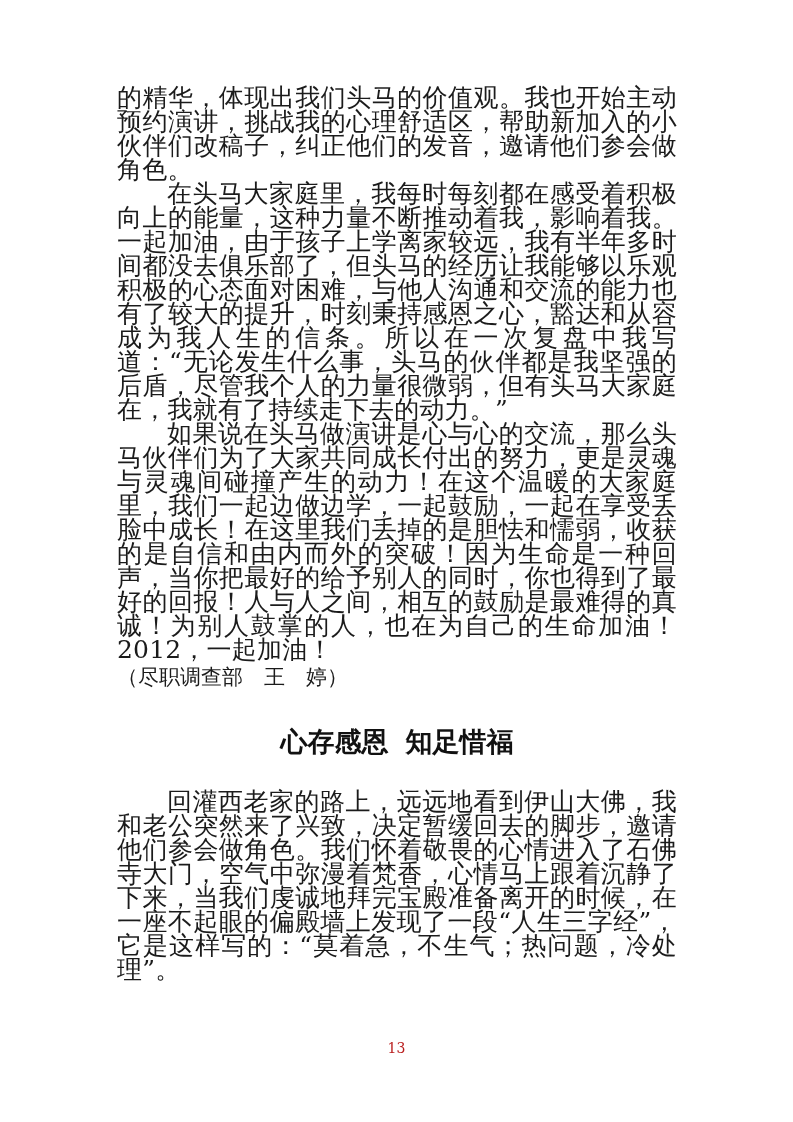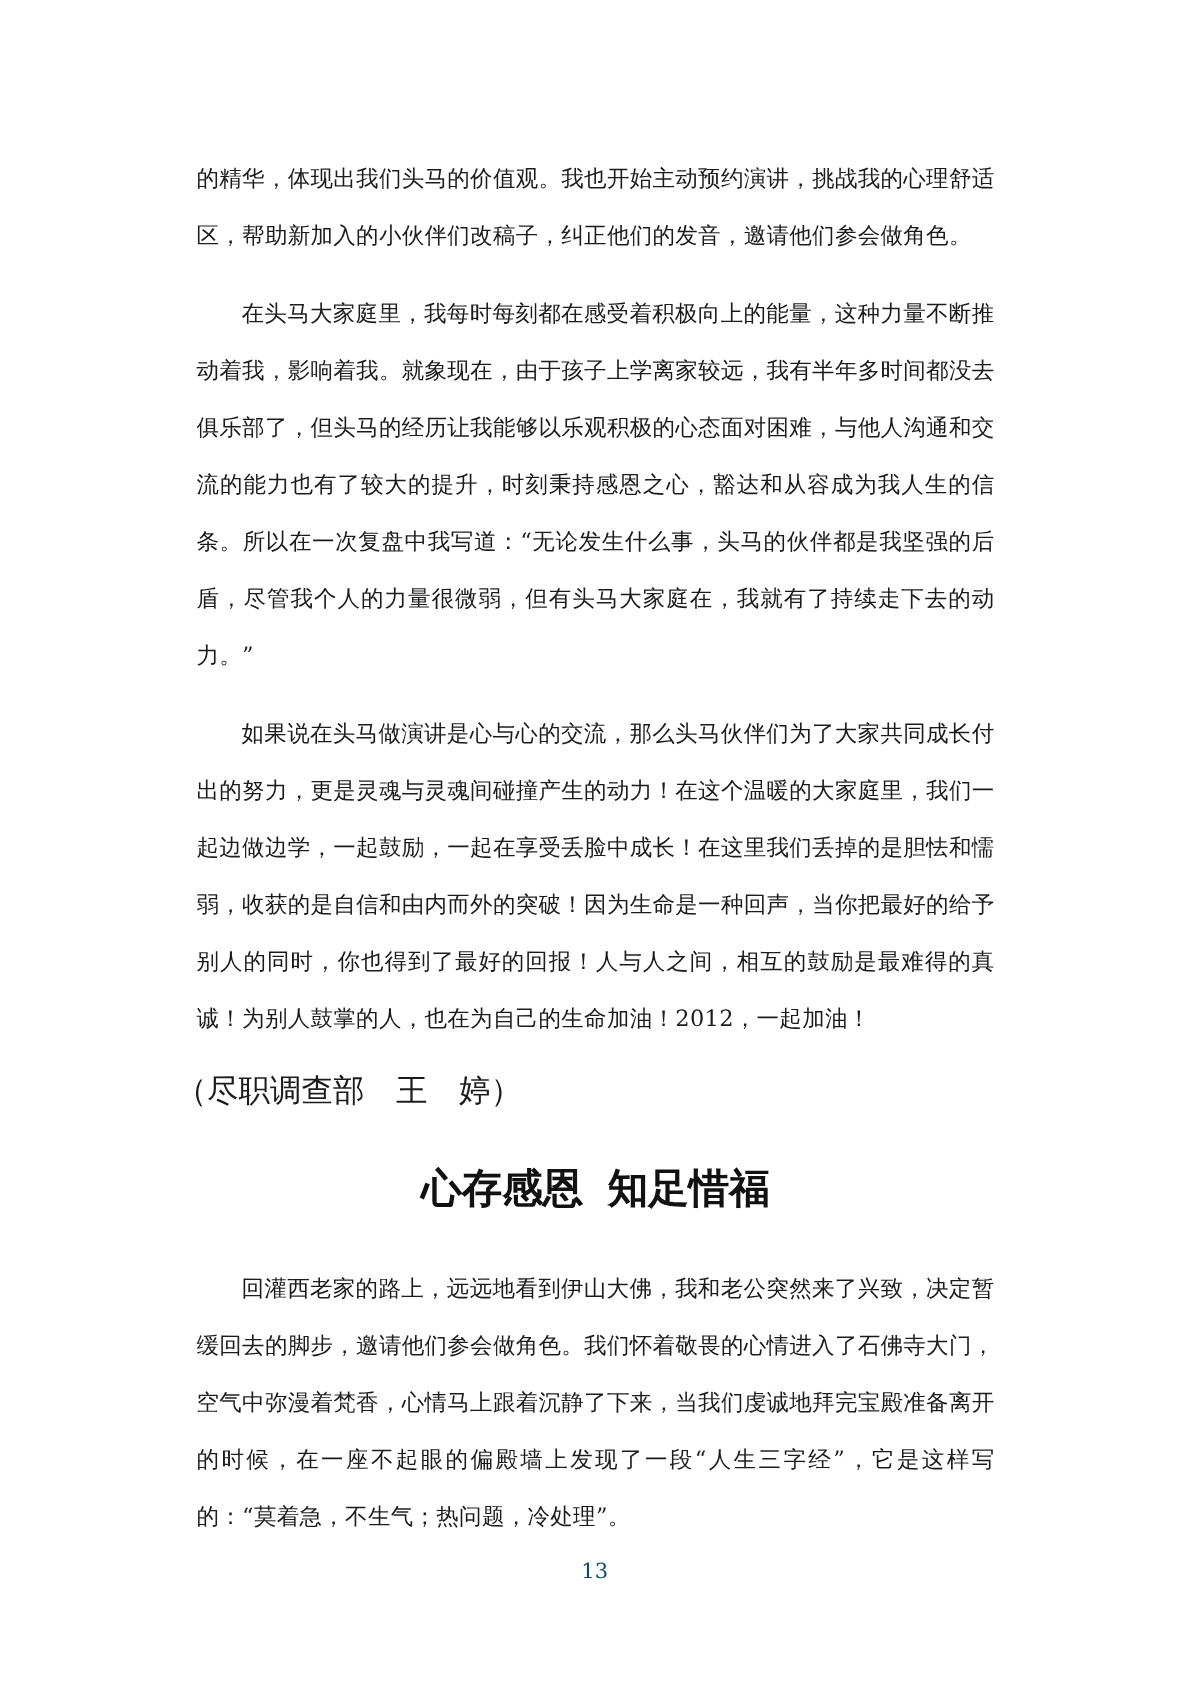--- a/index.html
+++ b/index.html
@@ -16,66 +16,66 @@
     font-family: "DejaVu Serif", "Liberation Serif", serif;
     color: #1b1b1b;
   }
   .content {
     position: absolute;
     left: 117px;
     top: 86px;
     width: 560px;
   }
   .body-par {
-    margin: 14px;
-    font-size: 15px;
-    line-height: 38px;
+    margin: 0;
+    font-size: 25px;
+    line-height: 24px;
     text-align: justify;
     letter-spacing: 0.2px;
   }
   .indent {
     text-indent: 2em;
   }
   .byline {
     margin: 0;
     font-size: 21px;
     line-height: 31.4px;
     text-align: left;
     padding-right: 4px;
   }
   .section-title {
     margin: 32px 0 31px 0;
-    font-family: Liberation Serif, serif;
+    font-family: Liberation Sans, sans-serif;
     font-weight: 700;
     font-size: 27px;
     line-height: 34px;
     text-align: center;
     color: #111111;
     word-spacing: 0.35em;
   }
   .page-number {
     position: absolute;
     left: 0;
     right: 0;
     bottom: 66px;
     text-align: center;
     font-size: 14px;
     line-height: 16px;
-    color: #0c4a6e;
+    color: #b91c1c;
   }
 </style>
 </head>
 <body>
 
 <div class="page">
   <div class="content">
 
     <p class="body-par">的精华，体现出我们头马的价值观。我也开始主动预约演讲，挑战我的心理舒适区，帮助新加入的小伙伴们改稿子，纠正他们的发音，邀请他们参会做角色。</p>
 
-    <p class="body-par indent">在头马大家庭里，我每时每刻都在感受着积极向上的能量，这种力量不断推动着我，影响着我。就象现在，由于孩子上学离家较远，我有半年多时间都没去俱乐部了，但头马的经历让我能够以乐观积极的心态面对困难，与他人沟通和交流的能力也有了较大的提升，时刻秉持感恩之心，豁达和从容成为我人生的信条。所以在一次复盘中我写道：“无论发生什么事，头马的伙伴都是我坚强的后盾，尽管我个人的力量很微弱，但有头马大家庭在，我就有了持续走下去的动力。”</p>
+    <p class="body-par indent">在头马大家庭里，我每时每刻都在感受着积极向上的能量，这种力量不断推动着我，影响着我。一起加油，由于孩子上学离家较远，我有半年多时间都没去俱乐部了，但头马的经历让我能够以乐观积极的心态面对困难，与他人沟通和交流的能力也有了较大的提升，时刻秉持感恩之心，豁达和从容成为我人生的信条。所以在一次复盘中我写道：“无论发生什么事，头马的伙伴都是我坚强的后盾，尽管我个人的力量很微弱，但有头马大家庭在，我就有了持续走下去的动力。”</p>
 
     <p class="body-par indent">如果说在头马做演讲是心与心的交流，那么头马伙伴们为了大家共同成长付出的努力，更是灵魂与灵魂间碰撞产生的动力！在这个温暖的大家庭里，我们一起边做边学，一起鼓励，一起在享受丢脸中成长！在这里我们丢掉的是胆怯和懦弱，收获的是自信和由内而外的突破！因为生命是一种回声，当你把最好的给予别人的同时，你也得到了最好的回报！人与人之间，相互的鼓励是最难得的真诚！为别人鼓掌的人，也在为自己的生命加油！2012，一起加油！</p>
 
     <p class="byline">（尽职调查部　王　婷）</p>
 
     <h2 class="section-title">心存感恩 知足惜福</h2>
 
     <p class="body-par indent">回灌西老家的路上，远远地看到伊山大佛，我和老公突然来了兴致，决定暂缓回去的脚步，邀请他们参会做角色。我们怀着敬畏的心情进入了石佛寺大门，空气中弥漫着梵香，心情马上跟着沉静了下来，当我们虔诚地拜完宝殿准备离开的时候，在一座不起眼的偏殿墙上发现了一段“人生三字经”，它是这样写的：“莫着急，不生气；热问题，冷处理”。</p>
 
   </div>

